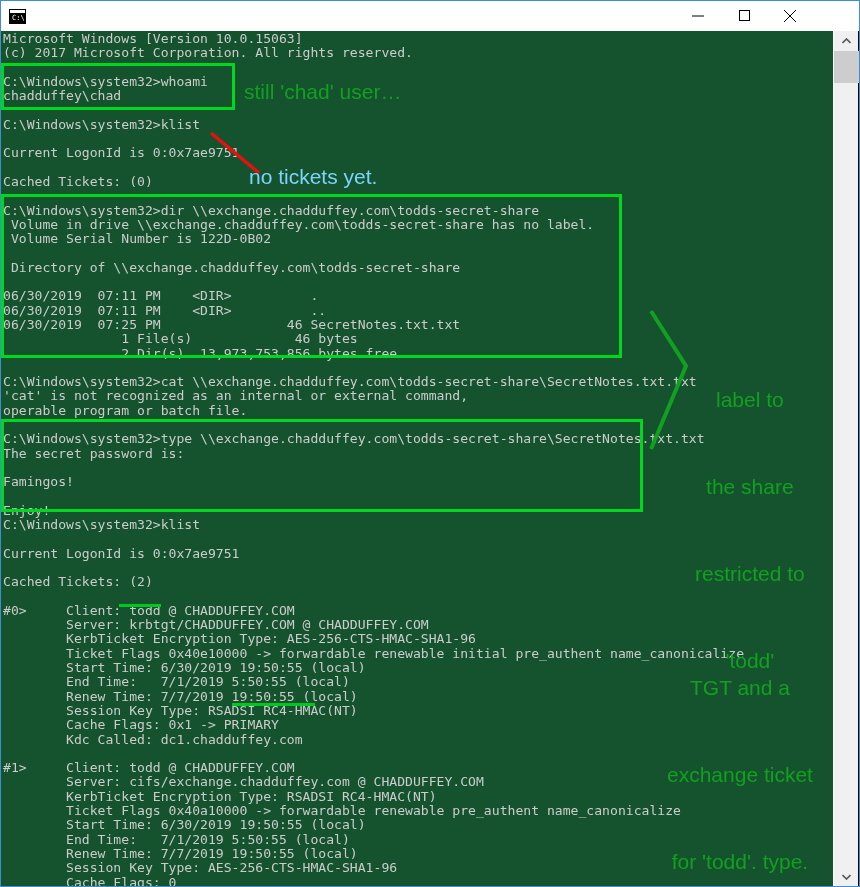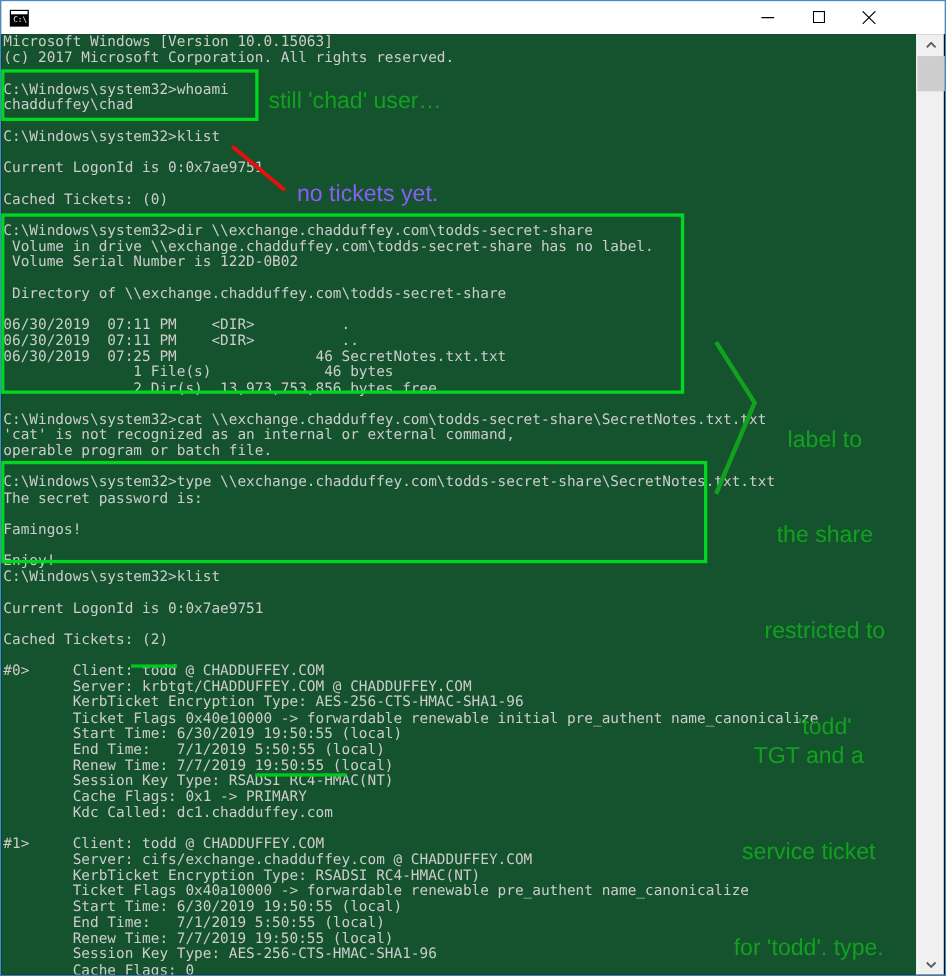--- a/index.html
+++ b/index.html
@@ -110,21 +110,21 @@
     pointer-events: none;
   }
   .ann-text {
     position: absolute;
     font-family: "Liberation Sans", sans-serif;
     font-size: 21px;
     line-height: 29px;
     white-space: pre;
   }
   .ann-green { color: #13a020; text-align: center; }
-  .ann-red   { color: #8b5cf6; margin-left: 21px; }
+  .ann-red   { color: #7dd3fc; }
   .ann-underline {
     position: absolute;
     height: 3px;
     background: #00c81e;
   }
   .ann-svg {
     position: absolute;
     overflow: visible;
     pointer-events: none;
   }
@@ -260,17 +260,17 @@
     <div>restricted to</div>
     <div>'todd'</div>
   </div>
 
   <div class="ann-underline" style="left:118px; top:603px; width:42px;"></div>
 
   <div class="ann-underline" style="left:231px; top:702px; width:83px;"></div>
 
   <div class="ann-text ann-green" style="left:666px; top:614px;">
     <div>TGT and a</div>
-    <div>service ticket</div>
+    <div>exchange ticket</div>
     <div>for 'todd'. type.</div>
   </div>
 
 </div>
 
 </body></html>

